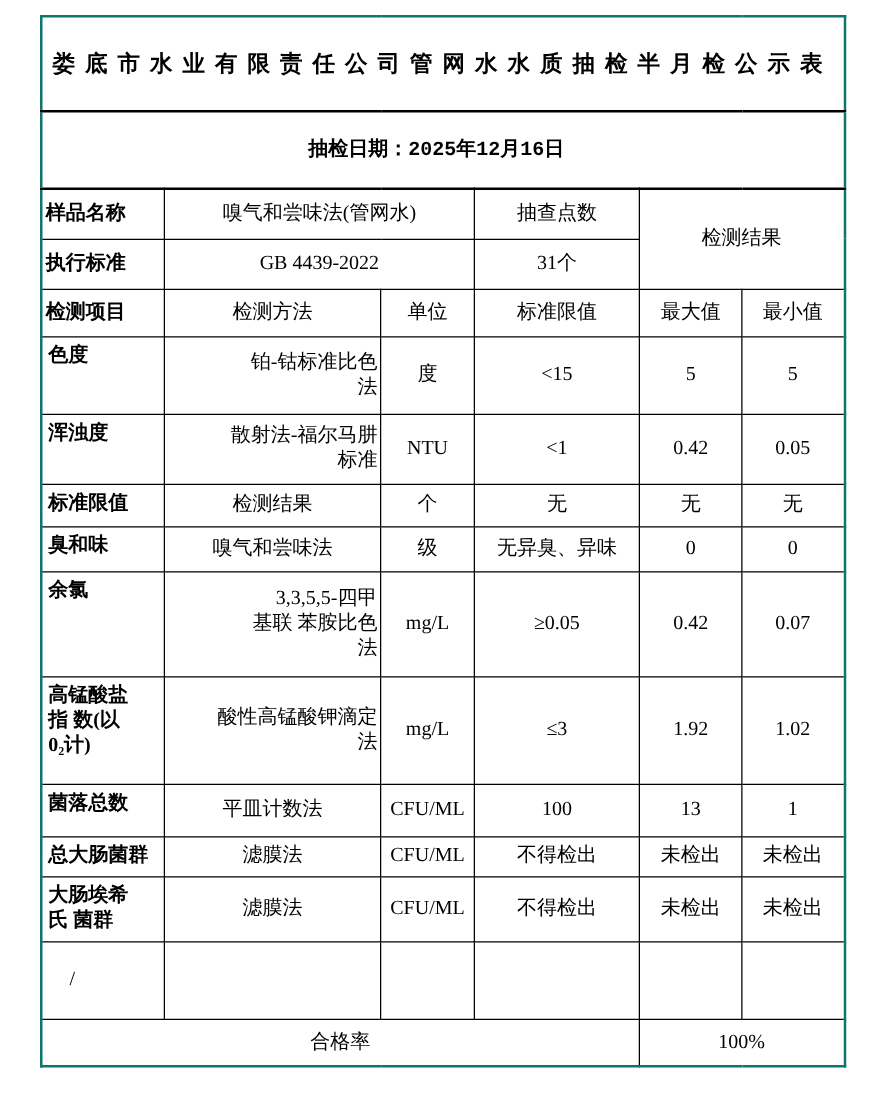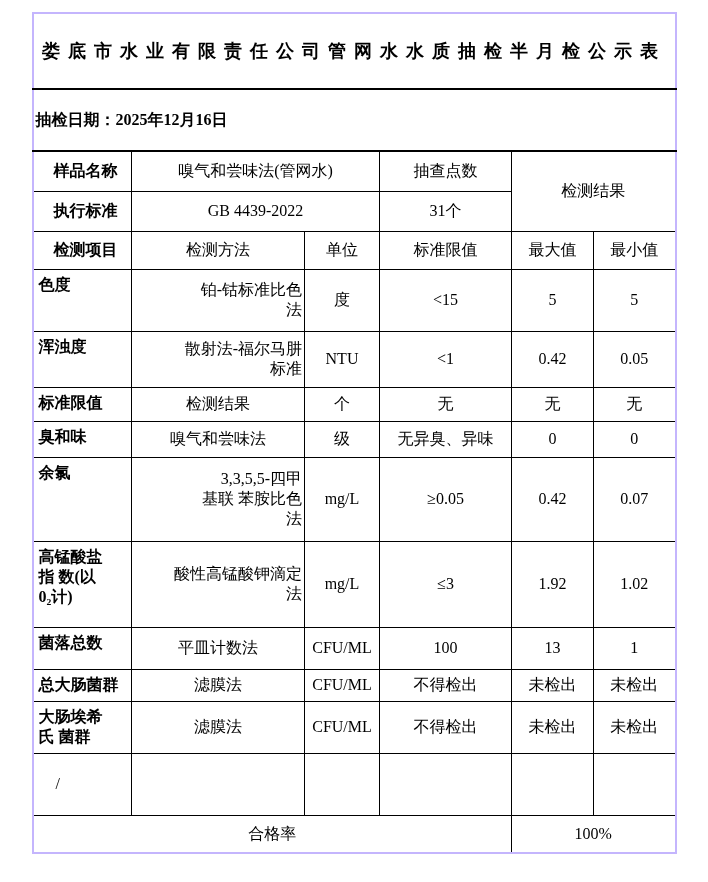--- a/index.html
+++ b/index.html
@@ -9,21 +9,21 @@
     width: 708px;
     height: 882px;
     font-family: "Liberation Serif", "DejaVu Serif", serif;
     color: #000000;
   }
   table.notice {
     border-collapse: collapse;
     table-layout: fixed;
     width: 644px;
     margin: 12px auto 0 auto;
-    border: 2px solid #c4b5fd;
+    border: 2px solid #0f766e;
   }
   td {
     border: 1px solid #000000;
     font-size: 16px;
     line-height: 1.25;
     padding: 0 2px;
     text-align: center;
     vertical-align: middle;
     overflow: hidden;
     word-break: break-all;
@@ -36,27 +36,28 @@
   td.title-cell {
     border-bottom: 2px solid #000000;
     font-weight: bold;
     font-size: 18px;
     letter-spacing: 8px;
     text-align: center;
   }
   td.date-cell {
     border-bottom: 2px solid #000000;
     font-weight: bold;
-    text-align: left;
+    text-align: center;
     padding-right: 12px;
+    font-family: Liberation Mono, monospace;
   }
   td.label {
     text-align: left;
     font-weight: bold;
-    padding-left: 20px;
+    padding-left: 3px;
   }
   td.item {
     text-align: left;
     font-weight: bold;
     padding-left: 5px;
     vertical-align: top;
     padding-top: 5px;
     white-space: pre-wrap;
   }
   tr.mid td.item { vertical-align: middle; padding-top: 0; font-weight: normal; padding-left: 22px; }

